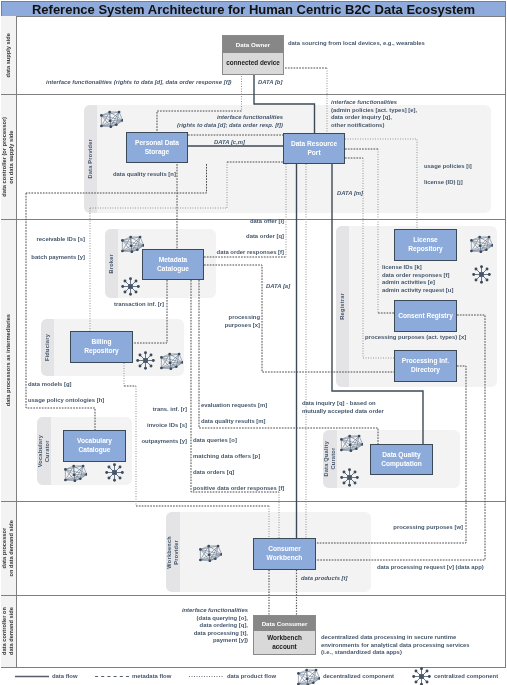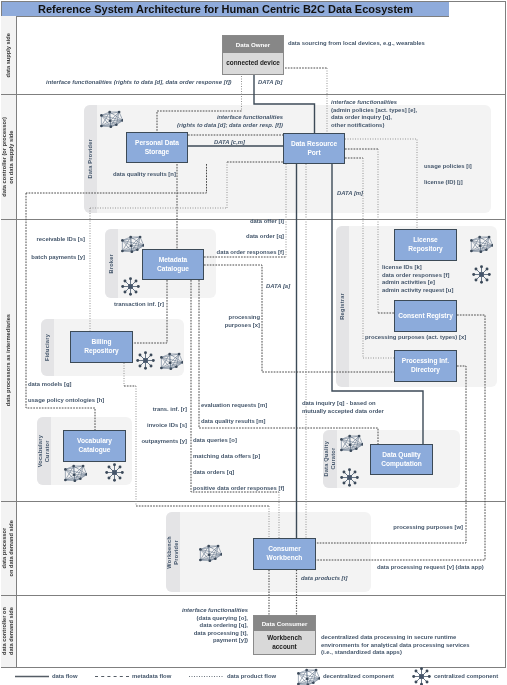--- a/index.html
+++ b/index.html
@@ -1,20 +1,20 @@
 <!DOCTYPE html>
 <html><head>
 <meta charset="utf-8">
 <style>
   html,body{margin:0;padding:0;background:#ffffff;}
   body{width:507px;height:685px;font-family:"Liberation Sans",sans-serif;overflow:hidden;}
   #root{position:relative;width:507px;height:685px;background:#fff;}
   #table{position:absolute;left:1px;top:1px;width:505px;height:667px;border:1px solid #7f7f7f;box-sizing:border-box;background:#fff;}
-  #title{position:absolute;left:0;top:0;width:447px;height:15px;background:#8fabdb;border-bottom:1px solid #7f7f7f;box-sizing:border-box;
-        display:flex;align-items:center;justify-content:center;font-size:11px;font-weight:bold;color:#111;}
+  #title{position:absolute;left:0;top:0;width:503px;height:15px;background:#8fabdb;border-bottom:1px solid #7f7f7f;box-sizing:border-box;
+        display:flex;align-items:center;justify-content:center;font-size:13px;font-weight:bold;color:#111;}
   .hline{position:absolute;left:1px;width:505px;height:1px;background:#7f7f7f;}
   #vline{position:absolute;left:16px;top:16px;width:1px;height:652px;background:#7f7f7f;}
   .lanebg{position:absolute;left:1px;width:15px;background:#f3f3f3;}
   .lanelbl{position:absolute;left:1px;width:15px;display:flex;align-items:center;justify-content:center;}
   .lanelbl span{writing-mode:vertical-rl;transform:rotate(180deg);font-size:5.7px;font-weight:bold;color:#333;text-align:center;line-height:7.4px;white-space:pre;}
 
   
   .panel{position:absolute;background:#f3f3f3;border-radius:6px;}
   .panel .band{position:absolute;left:0;top:0;bottom:0;background:#e4e4e6;border-radius:6px 0 0 6px;
       display:flex;align-items:center;justify-content:center;}

